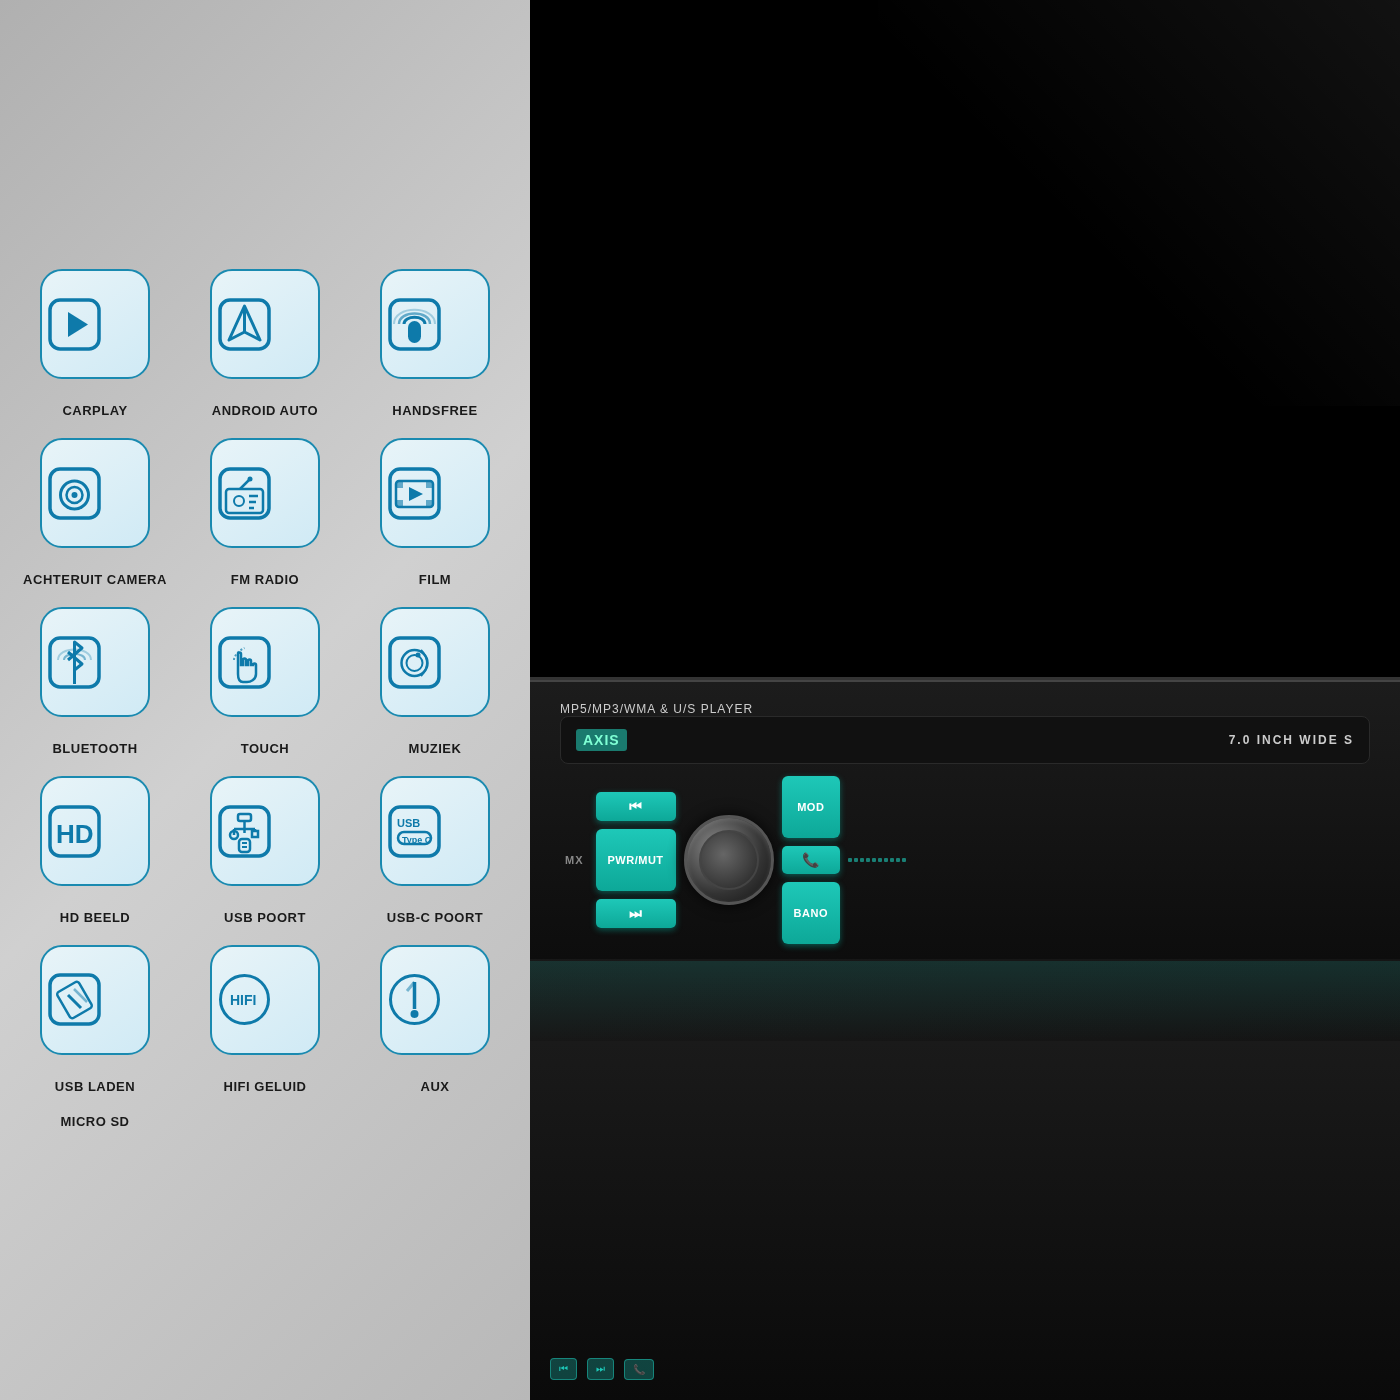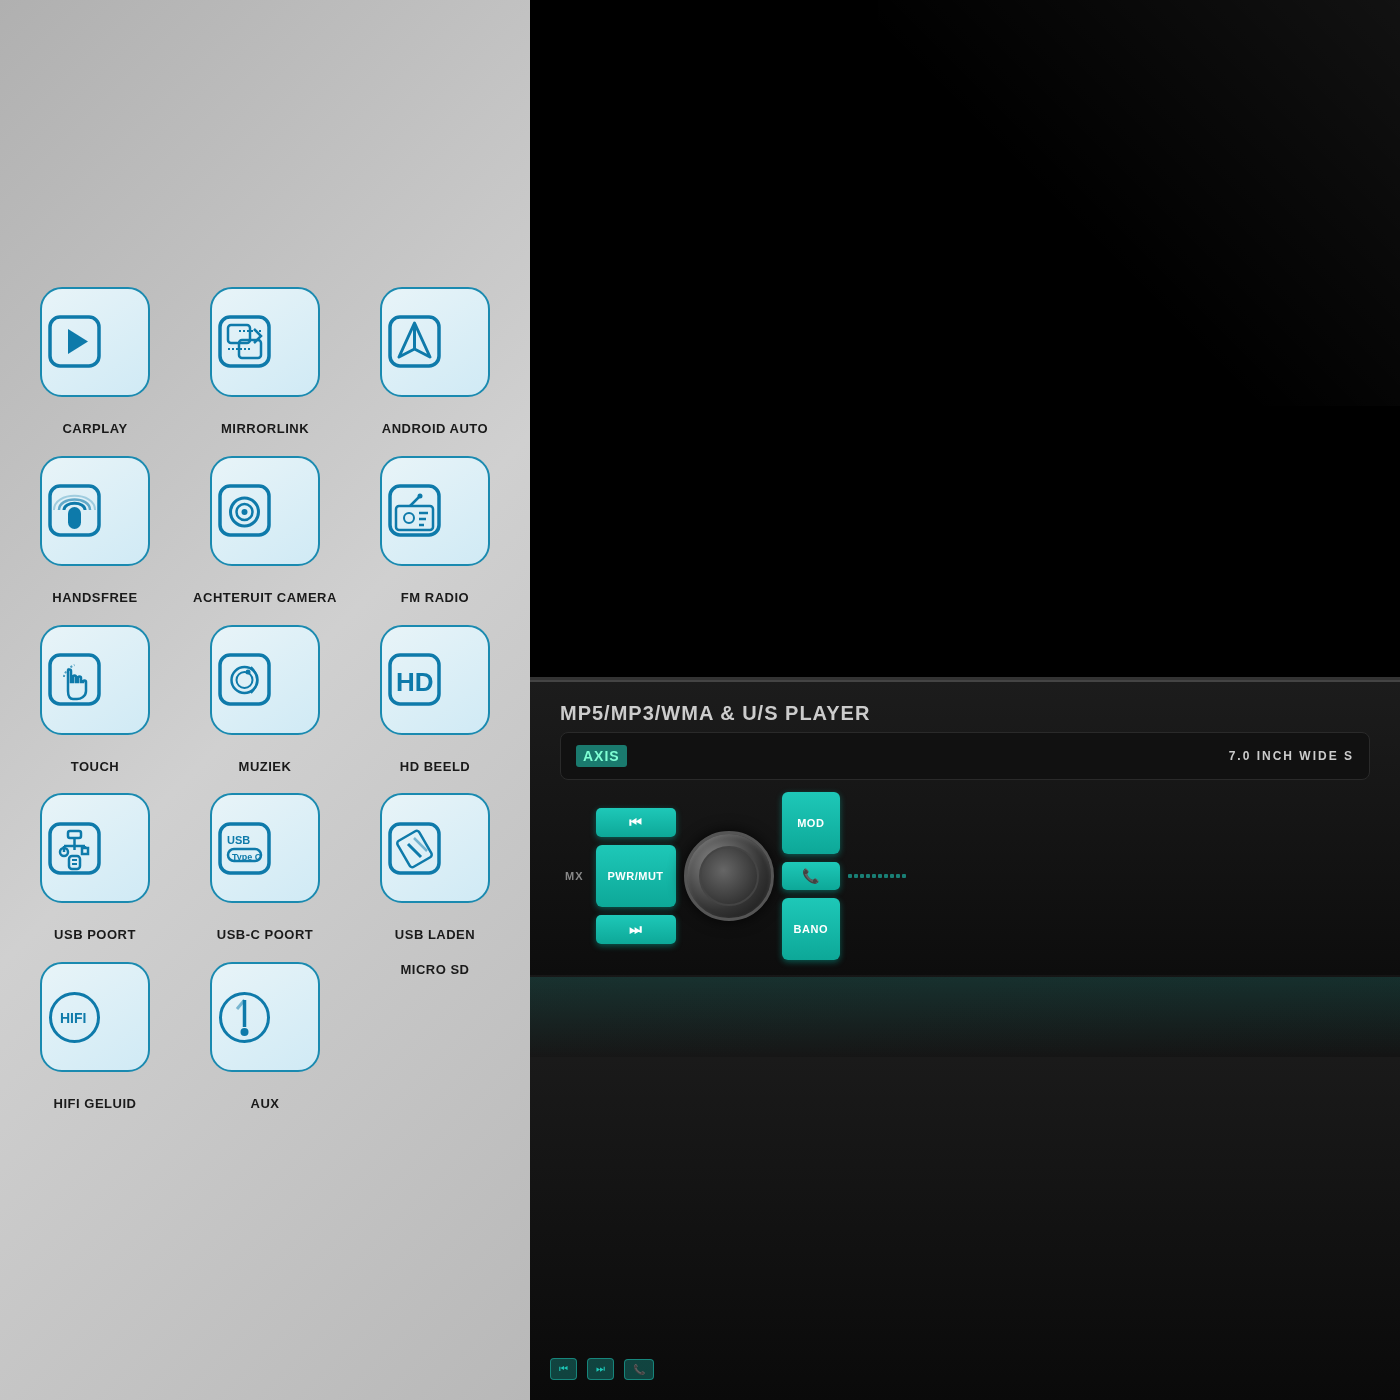--- a/index.html
+++ b/index.html
@@ -94,24 +94,24 @@
     }
 
     .device-body {
       background: linear-gradient(180deg, #1c1c1c 0%, #0d0d0d 100%);
       padding: 20px 30px 15px;
       border-top: 2px solid #444;
     }
 
     .player-label {
       color: #cccccc;
-      font-size: 20px;
-      font-weight: 700;
+      font-size: 12px;
+      font-weight: 400;
       letter-spacing: 1px;
-      margin-bottom: 7px;
+      margin-bottom: 0;
     }
 
     .controls-bar {
       background: #111;
       border-radius: 8px;
       padding: 12px 15px;
       display: flex;
       align-items: center;
       gap: 15px;
       border: 1px solid #2a2a2a;
@@ -274,33 +274,20 @@
     <div class="icon-item">
       <div class="icon-box">
         <svg viewBox="0 0 65 65" fill="none" xmlns="http://www.w3.org/2000/svg">
           <rect x="8" y="8" width="49" height="49" rx="10" stroke="#0e7aaa" stroke-width="3.5" fill="none"></rect>
           <polygon points="26,20 26,45 46,32.5" fill="#0e7aaa"></polygon>
         </svg>
       </div>
       <span class="icon-label">CARPLAY</span>
     </div>
 
-    <div class="icon-item">
-      <div class="icon-box">
-        <svg viewBox="0 0 65 65" fill="none" xmlns="http://www.w3.org/2000/svg">
-          <rect x="8" y="8" width="49" height="49" rx="10" stroke="#0e7aaa" stroke-width="3.5" fill="none"></rect>
-          <rect x="16" y="16" width="22" height="18" rx="3" stroke="#0e7aaa" stroke-width="2.5" fill="none"></rect>
-          <rect x="27" y="31" width="22" height="18" rx="3" stroke="#0e7aaa" stroke-width="2.5" fill="none"></rect>
-          <line x1="27" y1="22" x2="49" y2="22" stroke="#0e7aaa" stroke-width="2" stroke-dasharray="2,2"></line>
-          <line x1="16" y1="40" x2="38" y2="40" stroke="#0e7aaa" stroke-width="2" stroke-dasharray="2,2"></line>
-          <path d="M42 20 L49 27 L42 34" stroke="#0e7aaa" stroke-width="2.5" fill="none"></path>
-        </svg>
-      </div>
-      <span class="icon-label">MIRRORLINK</span>
-    </div>
 
     <div class="icon-item">
       <div class="icon-box">
         <svg viewBox="0 0 65 65" fill="none" xmlns="http://www.w3.org/2000/svg">
           <rect x="8" y="8" width="49" height="49" rx="10" stroke="#0e7aaa" stroke-width="3.5" fill="none"></rect>
           <polygon points="32.5,14 48,48 32.5,40 17,48" fill="none" stroke="#0e7aaa" stroke-width="3" stroke-linejoin="round"></polygon>
           <line x1="32.5" y1="40" x2="32.5" y2="14" stroke="#0e7aaa" stroke-width="3"></line>
         </svg>
       </div>
       <span class="icon-label">ANDROID AUTO</span>
@@ -340,21 +327,47 @@
           <line x1="37" y1="35" x2="46" y2="35" stroke="#0e7aaa" stroke-width="2.5"></line>
           <line x1="37" y1="41" x2="44" y2="41" stroke="#0e7aaa" stroke-width="2.5"></line>
           <line x1="37" y1="47" x2="42" y2="47" stroke="#0e7aaa" stroke-width="2.5"></line>
           <line x1="28" y1="28" x2="38" y2="18" stroke="#0e7aaa" stroke-width="2.5"></line>
           <circle cx="38" cy="18" r="2.5" fill="#0e7aaa"></circle>
         </svg>
       </div>
       <span class="icon-label">FM RADIO</span>
     </div>
 
-
+    <div class="icon-item">
+      <div class="icon-box">
+        <svg viewBox="0 0 65 65" fill="none" xmlns="http://www.w3.org/2000/svg">
+          <rect x="8" y="8" width="49" height="49" rx="10" stroke="#0e7aaa" stroke-width="3.5" fill="none"></rect>
+          <rect x="14" y="20" width="37" height="26" rx="3" stroke="#0e7aaa" stroke-width="2.5" fill="none"></rect>
+          <rect x="14" y="20" width="7" height="7" fill="#0e7aaa" opacity="0.6"></rect>
+          <rect x="14" y="39" width="7" height="7" fill="#0e7aaa" opacity="0.6"></rect>
+          <rect x="44" y="20" width="7" height="7" fill="#0e7aaa" opacity="0.6"></rect>
+          <rect x="44" y="39" width="7" height="7" fill="#0e7aaa" opacity="0.6"></rect>
+          <polygon points="27,26 27,40 41,33" fill="#0e7aaa"></polygon>
+        </svg>
+      </div>
+      <span class="icon-label">FILM</span>
+    </div>
+
+    <div class="icon-item">
+      <div class="icon-box">
+        <svg viewBox="0 0 65 65" fill="none" xmlns="http://www.w3.org/2000/svg">
+          <rect x="8" y="8" width="49" height="49" rx="10" stroke="#0e7aaa" stroke-width="3.5" fill="none"></rect>
+          <path d="M26 22 L40 34 L32.5 40 L32.5 12 L40 18 L26 30" stroke="#0e7aaa" stroke-width="3" fill="none" stroke-linejoin="round"></path>
+          <line x1="32.5" y1="40" x2="32.5" y2="54" stroke="#0e7aaa" stroke-width="3"></line>
+          <path d="M22 30 C22 22 43 22 43 30" stroke="#0e7aaa" stroke-width="2" fill="none" opacity="0.5"></path>
+          <path d="M16 30 C16 16 49 16 49 30" stroke="#0e7aaa" stroke-width="2" fill="none" opacity="0.3"></path>
+        </svg>
+      </div>
+      <span class="icon-label">BLUETOOTH</span>
+    </div>
 
     <div class="icon-item">
       <div class="icon-box">
         <svg viewBox="0 0 65 65" fill="none" xmlns="http://www.w3.org/2000/svg">
           <rect x="8" y="8" width="49" height="49" rx="10" stroke="#0e7aaa" stroke-width="3.5" fill="none"></rect>
           <path d="M26 44 L26 24 C26 22 29 22 29 24 L29 35 L31 35 L31 30 C31 28 34 28 34 30 L34 35 L36 35 L36 31 C36 29 39 29 39 31 L39 35 L41 35 C41 33 44 33 44 35 L44 44 C44 50 38 52 35 52 L31 52 C28 52 26 50 26 44Z" stroke="#0e7aaa" stroke-width="2.5" fill="none"></path>
           <path d="M22 30 C22 25 28 20 32.5 18" stroke="#0e7aaa" stroke-width="2" fill="none" opacity="0.7" stroke-dasharray="2,2"></path>
         </svg>
       </div>
       <span class="icon-label">TOUCH</span>

